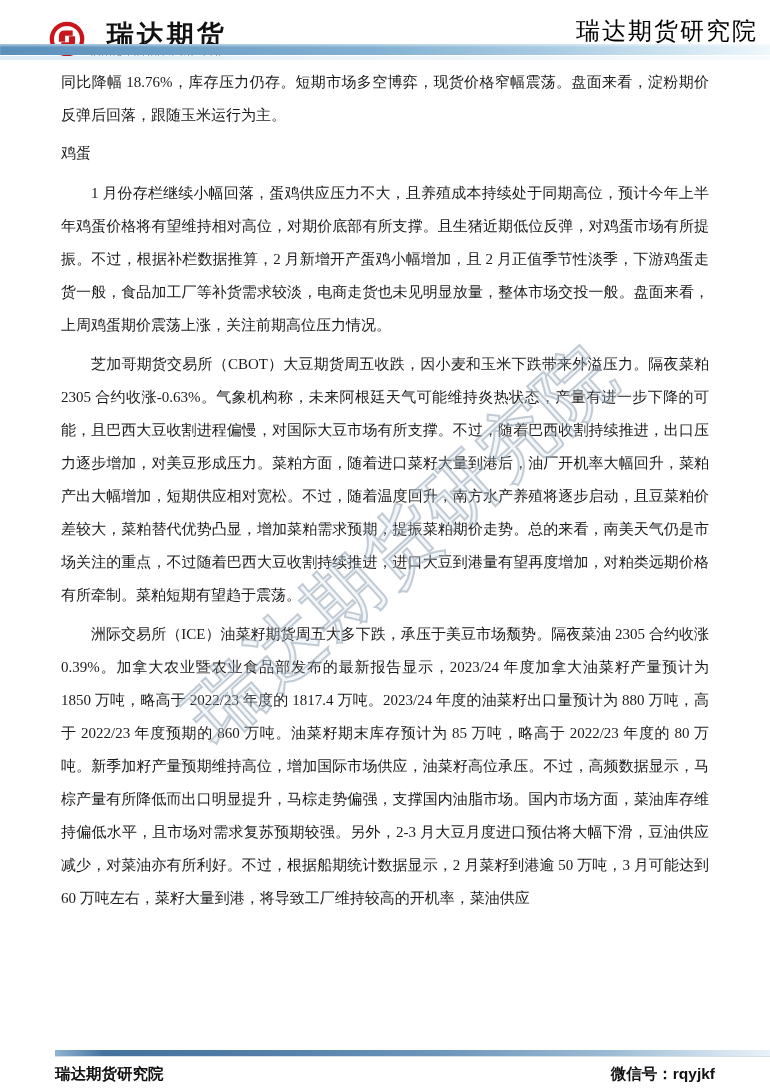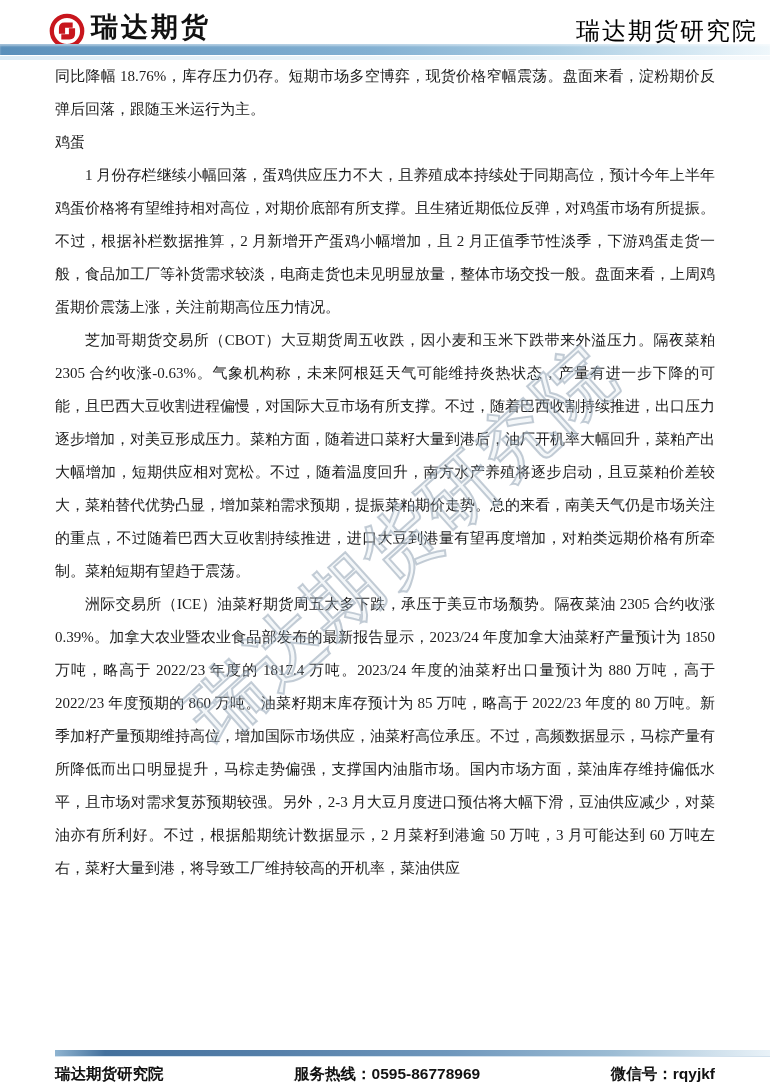--- a/index.html
+++ b/index.html
@@ -8,21 +8,21 @@
     width: 770px;
     height: 1090px;
     background: #ffffff;
     overflow: hidden;
     font-family: "Liberation Serif", "DejaVu Serif", serif;
     color: #1b1b1b;
   }
 
   
   .header { position: absolute; top: 0; left: 0; width: 770px; height: 60px; }
-  .logo { position: absolute; left: 48px; top: 12px; display: flex; align-items: flex-start; }
+  .logo { position: absolute; left: 48px; top: 20px; display: flex; align-items: flex-start; text-align: right; }
   .logo-mark { width: 38px; height: 38px; margin-right: 5px; }
   .logo-textcol { display: flex; flex-direction: column; }
   .logo-cn {
     font-family: "Liberation Sans", "DejaVu Sans", sans-serif;
     font-weight: 700; font-size: 27px; line-height: 30px;
     letter-spacing: 3px; color: #111; white-space: nowrap;
   }
   .logo-en {
     font-family: "Liberation Sans", "DejaVu Sans", sans-serif;
     font-size: 7px; letter-spacing: 2.2px; color: #8a8a8a; margin-top: 1px;
@@ -56,23 +56,23 @@
     pointer-events: none; z-index: 5;
   }
 
   
   .content {
     position: absolute; top: 60px; left: 55px; width: 660px;
     font-size: 15px; line-height: 33px;
     text-align: justify; text-justify: inter-ideograph;
     z-index: 2;
   }
-  .content p { margin: 0; }
+  .content p { margin: 6px; }
   .intro { margin-top: 6px; text-indent: 0; }
-  .section-title { margin-top: 27px; line-height: 33px; }
+  .section-title { margin-top: 27px; line-height: 33px; font-family: Liberation Mono, monospace; }
   .section-title.big-gap { margin-top: 64px; }
   .section-body { margin-top: 5px; text-indent: 2em; }
 
   
   .footer-bar {
     position: absolute; top: 1050px; left: 55px; right: 0; height: 6px;
     background: linear-gradient(to right,
       #8fb4d1 0%, #44719d 7%, #557fa9 30%, #6f97bc 55%, #9cbcd4 78%, #cfe0ec 92%, #e9f2f8 100%);
     box-shadow: 0 1px 0 rgba(180, 205, 225, 0.6);
     z-index: 3;
@@ -117,17 +117,16 @@
     <p class="section-body">1 月份存栏继续小幅回落，蛋鸡供应压力不大，且养殖成本持续处于同期高位，预计今年上半年鸡蛋价格将有望维持相对高位，对期价底部有所支撑。且生猪近期低位反弹，对鸡蛋市场有所提振。不过，根据补栏数据推算，2 月新增开产蛋鸡小幅增加，且 2 月正值季节性淡季，下游鸡蛋走货一般，食品加工厂等补货需求较淡，电商走货也未见明显放量，整体市场交投一般。盘面来看，上周鸡蛋期价震荡上涨，关注前期高位压力情况。</p>
 
     <p class="section-body">芝加哥期货交易所（CBOT）大豆期货周五收跌，因小麦和玉米下跌带来外溢压力。隔夜菜粕 2305 合约收涨-0.63%。气象机构称，未来阿根廷天气可能维持炎热状态，产量有进一步下降的可能，且巴西大豆收割进程偏慢，对国际大豆市场有所支撑。不过，随着巴西收割持续推进，出口压力逐步增加，对美豆形成压力。菜粕方面，随着进口菜籽大量到港后，油厂开机率大幅回升，菜粕产出大幅增加，短期供应相对宽松。不过，随着温度回升，南方水产养殖将逐步启动，且豆菜粕价差较大，菜粕替代优势凸显，增加菜粕需求预期，提振菜粕期价走势。总的来看，南美天气仍是市场关注的重点，不过随着巴西大豆收割持续推进，进口大豆到港量有望再度增加，对粕类远期价格有所牵制。菜粕短期有望趋于震荡。</p>
 
     <p class="section-body">洲际交易所（ICE）油菜籽期货周五大多下跌，承压于美豆市场颓势。隔夜菜油 2305 合约收涨 0.39%。加拿大农业暨农业食品部发布的最新报告显示，2023/24 年度加拿大油菜籽产量预计为 1850 万吨，略高于 2022/23 年度的 1817.4 万吨。2023/24 年度的油菜籽出口量预计为 880 万吨，高于 2022/23 年度预期的 860 万吨。油菜籽期末库存预计为 85 万吨，略高于 2022/23 年度的 80 万吨。新季加籽产量预期维持高位，增加国际市场供应，油菜籽高位承压。不过，高频数据显示，马棕产量有所降低而出口明显提升，马棕走势偏强，支撑国内油脂市场。国内市场方面，菜油库存维持偏低水平，且市场对需求复苏预期较强。另外，2-3 月大豆月度进口预估将大幅下滑，豆油供应减少，对菜油亦有所利好。不过，根据船期统计数据显示，2 月菜籽到港逾 50 万吨，3 月可能达到 60 万吨左右，菜籽大量到港，将导致工厂维持较高的开机率，菜油供应</p>
   </div>
 
   <div class="footer-bar"></div>
   <div class="footer-row">
     <span class="footer-item">瑞达期货研究院</span>
-    <span class="footer-item"><span>服务热线：</span><span>0595-86778969</span></span>
     <span class="footer-item"><span>微信号：</span><span>rqyjkf</span></span>
   </div>
 
 </div>
 
 </body></html>

